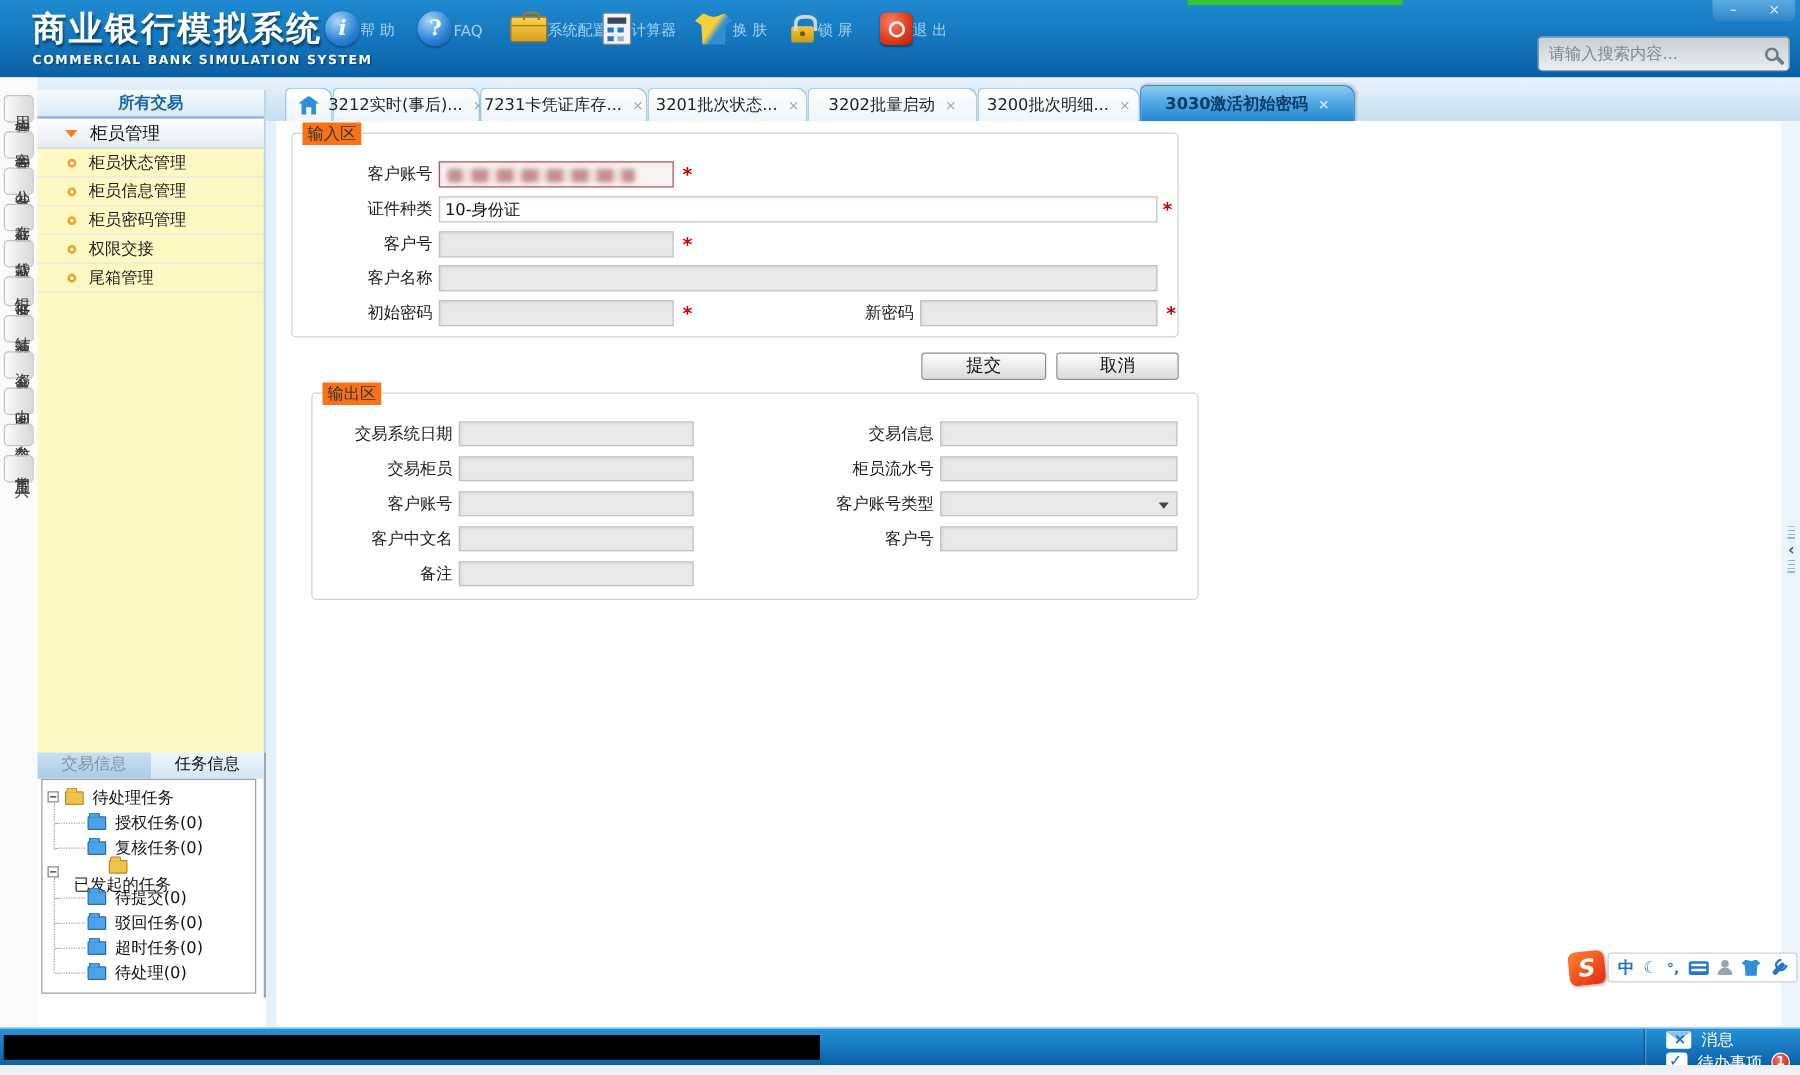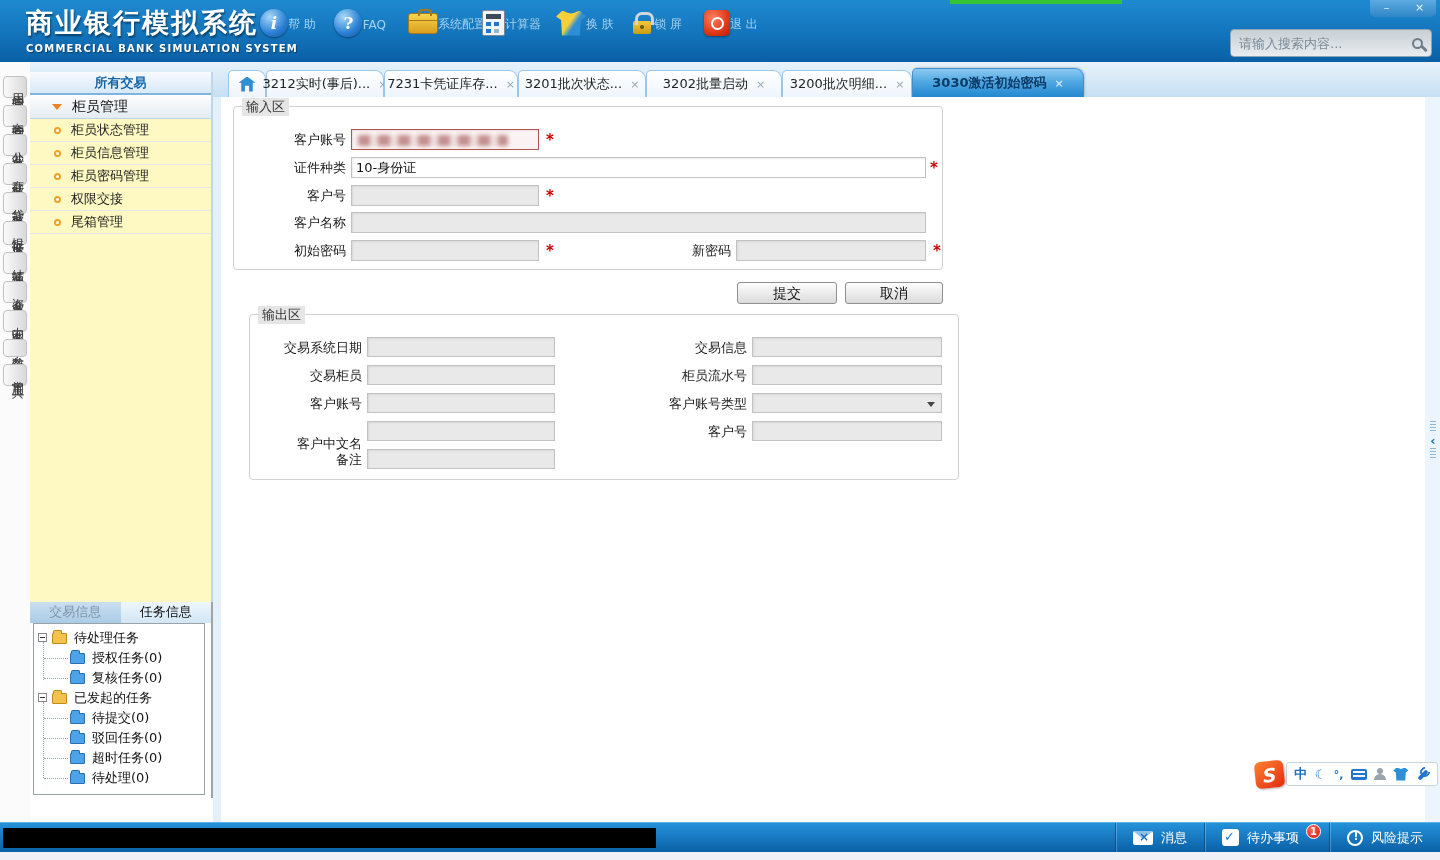--- a/index.html
+++ b/index.html
@@ -96,21 +96,21 @@
   .vguide { position:absolute; left:9px; width:1px; border-left:1px dotted #9aa4ac; }
   .hstub { position:absolute; left:10px; top:10px; width:24px; border-top:1px dotted #9aa4ac; }
   
   .main-bg { position:absolute; left:213px; top:97px; width:1212px; height:725px; background:#fff; }
   .main-band { position:absolute; left:213px; top:97px; width:8px; height:725px; background:#e4f0fa; }
   .right-strip { position:absolute; left:1425px; top:97px; width:15px; height:725px; background:#edf5fc; }
   .collapse-handle { position:absolute; left:1427px; top:418px; width:12px; height:44px; display:flex; flex-direction:column; align-items:center; justify-content:center; cursor:pointer; color:#1b6fb4; font-size:13px; font-weight:bold; }
   .collapse-handle::before,.collapse-handle::after { content:""; width:6px; height:12px;
     background:repeating-linear-gradient(180deg,#8fb6d4 0 1px,transparent 1px 3px); }
   .fieldset { position:absolute; border:1px solid #d2d2d2; border-radius:4px; background:#fff; }
-  .legend { position:absolute; top:-9px; left:8px; background:#e5e5e5; padding:0 4px; font-size:13px; color:#333; }
+  .legend { position:absolute; top:-9px; left:8px; background:#f97316; padding:0 4px; font-size:13px; color:#333; }
   .flabel { position:absolute; font-size:13px; color:#1a1a1a; text-align:right; line-height:21px; white-space:nowrap; }
   .txt { position:absolute; height:21px; border:1px solid #c2c2c2; background:#e9e9e9; box-shadow:inset 1px 1px 2px rgba(0,0,0,.08); }
   .txt.white { background:#fff; font-size:13px; color:#111; padding-left:4px; line-height:19px; font-family:inherit; outline:none; }
   .txt.acct { border-color:#b25454; background:#fbf3f3; overflow:hidden; }
   .smudge { position:absolute; left:6px; top:5px; width:150px; height:11px; filter:blur(2px);
     background:repeating-linear-gradient(90deg, rgba(150,60,60,.55) 0 12px, rgba(160,80,80,.12) 12px 20px); border-radius:2px; }
   .txt.drop::after { content:""; position:absolute; right:6px; top:8px; width:0; height:0;
     border-left:4px solid transparent; border-right:4px solid transparent; border-top:5px solid #444; }
   .req { position:absolute; color:#cc0000; font-size:15px; font-weight:bold; line-height:23px; }
   .tooltip { position:absolute; left:222px; top:48px; width:353px; height:23px; background:#fdf5cf; border:1px solid #dfc063;
@@ -135,21 +135,21 @@
   .ime-person::after { content:""; position:absolute; left:0; top:6px; width:12px; height:6px; border-radius:6px 6px 0 0; background:#9aa4ac; }
   .ime-shirt { width:15px; height:13px; background:#2e8fd6;
     clip-path:polygon(22% 0,50% 12%,78% 0,100% 24%,83% 38%,80% 100%,20% 100%,17% 38%,0 24%); cursor:pointer; }
   .ime-wrench { width:14px; height:14px; position:relative; cursor:pointer; }
   .ime-wrench::before { content:""; position:absolute; left:1px; top:6px; width:12px; height:4px; background:#2277cc; border-radius:2px; transform:rotate(-45deg); }
   .ime-wrench::after { content:""; position:absolute; right:0; top:0; width:6px; height:6px; border:2px solid #2277cc; border-radius:50%; border-top-color:transparent; transform:rotate(45deg); }
   
   .statusbar { position:absolute; left:0; top:822px; width:1440px; height:30px;
     background:linear-gradient(#2492da,#0b60a6); border-top:1px solid #5fb0e4; }
   .redacted-bar { position:absolute; left:3px; top:5px; width:653px; height:20px; background:#000; }
-  .sb-items { position:absolute; right:0; top:0; height:100%; display:flex; }
+  .sb-items { position:absolute; right:0; top:0; height:100%; display:flex;flex-direction:column; }
   .sb-item { display:flex; align-items:center; gap:8px; padding:0 17px; color:#fff; font-size:13px; position:relative;
     border-left:1px solid rgba(8,56,100,.55); box-shadow:inset 1px 0 0 rgba(255,255,255,.25); cursor:pointer; }
   .ic-mail { width:20px; height:14px; background:#fff; border-radius:2px; position:relative; overflow:hidden; }
   .ic-mail::before { content:""; position:absolute; left:0; top:0; width:0; height:0;
     border-left:10px solid transparent; border-right:10px solid transparent; border-top:8px solid #8fc2e8; }
   .ic-mail::after { content:"×"; position:absolute; left:6px; top:-1px; color:#1a6fc0; font-size:12px; font-weight:bold; }
   .ic-todo { width:17px; height:17px; background:#fff; border-radius:3px; position:relative; }
   .ic-todo::after { content:"✓"; position:absolute; left:2px; top:0; color:#1a7ac4; font-size:13px; font-weight:bold; }
   .badge { position:absolute; right:8px; top:1px; width:15px; height:15px; border-radius:50%;
     background:radial-gradient(circle at 35% 30%,#ff6a54,#d41212); border:1px solid #fff; color:#fff; font-size:10px;
@@ -312,21 +312,21 @@
     <span class="hstub" style="top:34px;"></span>
     <div class="trow" style="top:24px;left:36px;">
       <span class="folder blue"></span>
       <span class="tlabel">授权任务(0)</span>
     </div>
     <span class="hstub" style="top:54px;"></span>
     <div class="trow" style="top:44px;left:36px;">
       <span class="folder blue"></span>
       <span class="tlabel">复核任务(0)</span>
     </div>
-    <div class="trow" style="top:64px;left:18px;">
+    <div class="trow" style="top:64px;left:18px;flex-direction:column;">
       <span class="folder yellow"></span>
       <span class="tlabel">已发起的任务</span>
     </div>
     <span class="expander" style="top:69px;"></span>
     <span class="hstub" style="top:94px;"></span>
     <div class="trow" style="top:84px;left:36px;">
       <span class="folder blue"></span>
       <span class="tlabel">待提交(0)</span>
     </div>
     <span class="hstub" style="top:114px;"></span>
@@ -394,21 +394,21 @@
   <span class="flabel" style="left:0;top:50px;width:112px;">交易柜员</span>
   <div class="txt" style="left:117px;top:50px;width:188px;height:20px;"></div>
   <span class="flabel" style="left:357px;top:50px;width:140px;">柜员流水号</span>
   <div class="txt" style="left:502px;top:50px;width:190px;height:20px;"></div>
 
   <span class="flabel" style="left:0;top:78px;width:112px;">客户账号</span>
   <div class="txt" style="left:117px;top:78px;width:188px;height:20px;"></div>
   <span class="flabel" style="left:357px;top:78px;width:140px;">客户账号类型</span>
   <div class="txt drop" style="left:502px;top:78px;width:190px;height:20px;"></div>
 
-  <span class="flabel" style="left:0;top:106px;width:112px;margin-top:12px;">客户中文名</span>
+  <span class="flabel" style="left:0;top:106px;width:112px;">客户中文名</span>
   <div class="txt" style="left:117px;top:106px;width:188px;height:20px;"></div>
   <span class="flabel" style="left:357px;top:106px;width:140px;">客户号</span>
   <div class="txt" style="left:502px;top:106px;width:190px;height:20px;"></div>
 
   <span class="flabel" style="left:0;top:134px;width:112px;">备注</span>
   <div class="txt" style="left:117px;top:134px;width:188px;height:20px;"></div>
 </div>
 
 <div class="ime-bar">
   <div class="sogou-logo">S</div>

